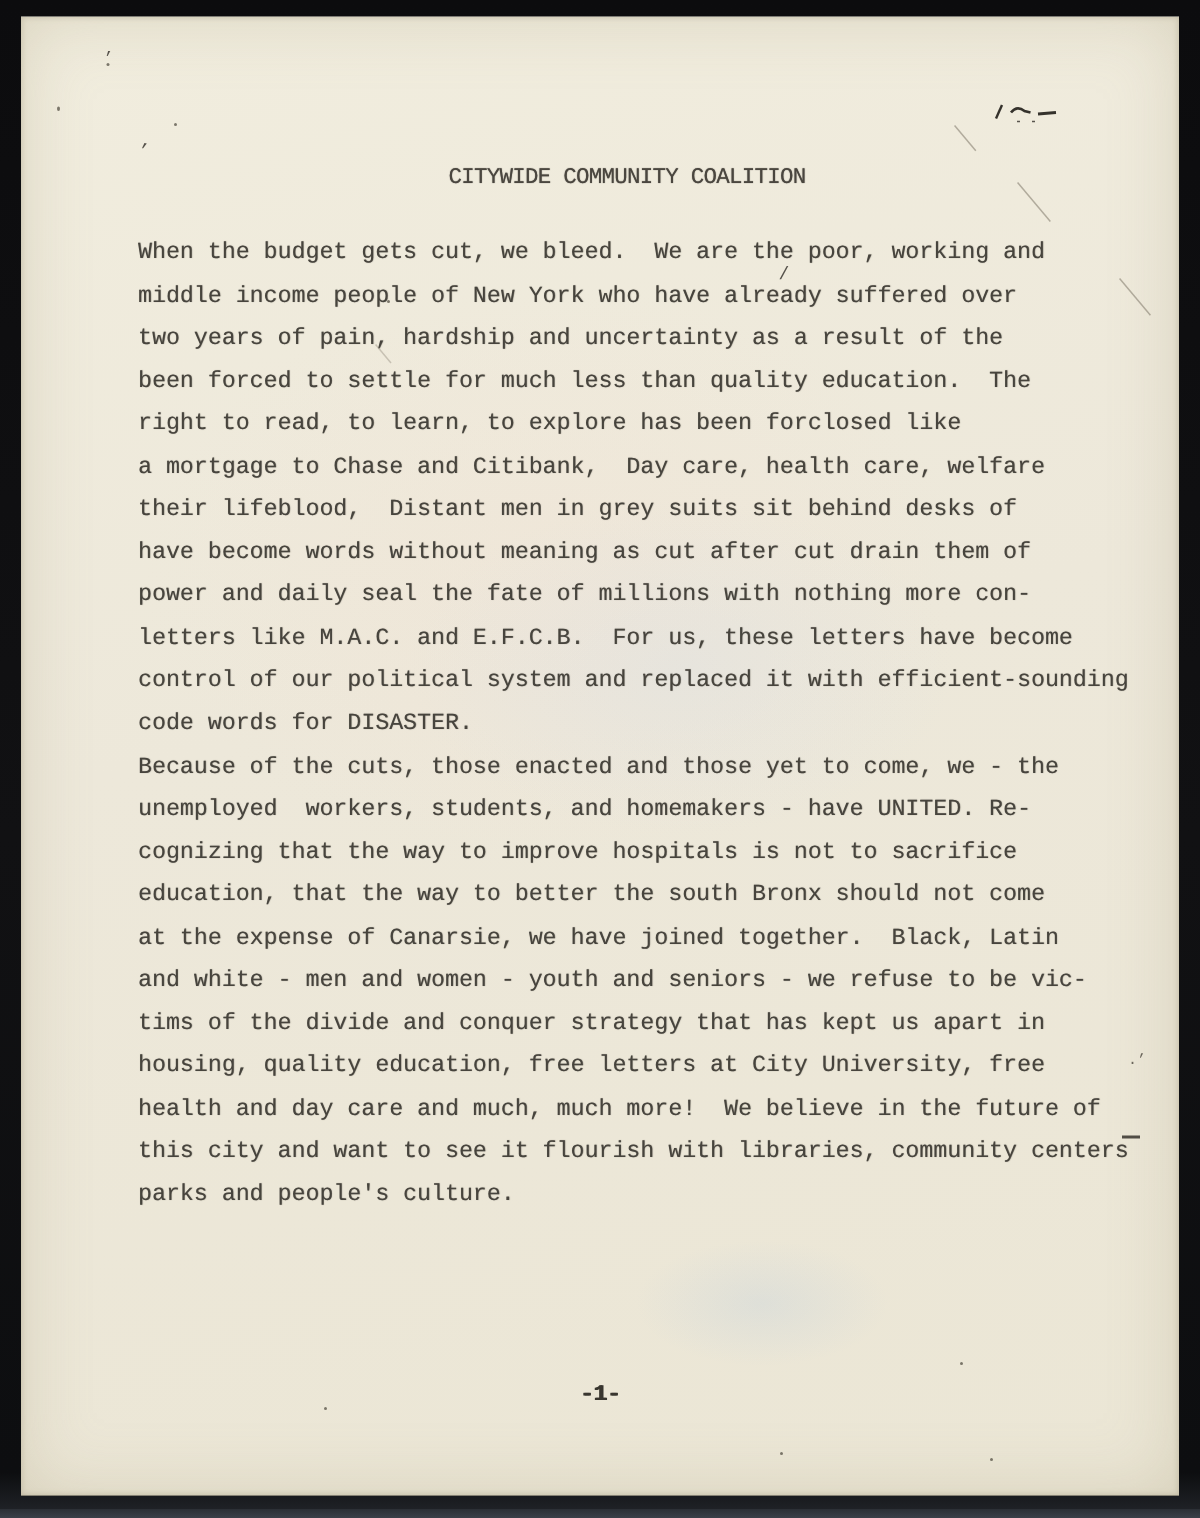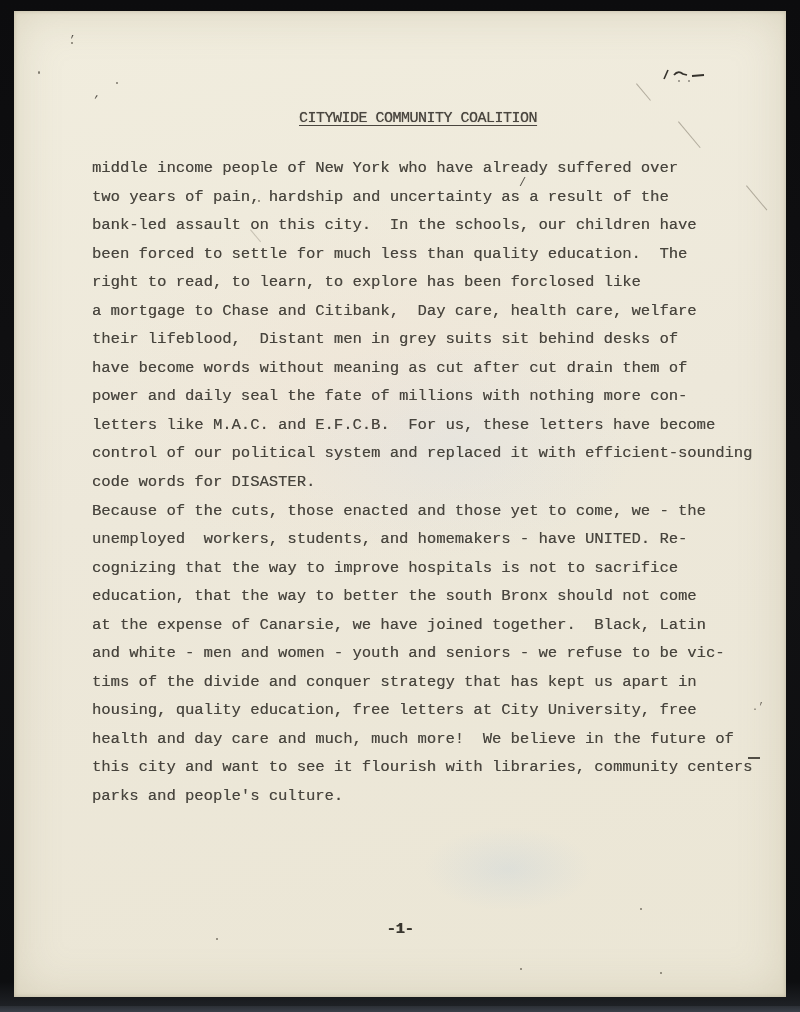--- a/index.html
+++ b/index.html
@@ -17,21 +17,20 @@
       radial-gradient(ellipse 260px 160px at 57% 44%, rgba(205,219,236,0.22), transparent 70%),
       radial-gradient(ellipse 420px 300px at 46% 38%, rgba(243,225,211,0.30), transparent 65%),
       radial-gradient(ellipse 120px 60px at 64% 87%, rgba(160,190,225,0.18), transparent 70%),
       linear-gradient(168deg,#f1edde 0%, #ede8da 45%, #ebe6d5 100%);
     box-shadow: inset 0 0 46px rgba(167,155,122,0.30), inset 0 0 4px rgba(120,110,80,0.35);
   }
   .title{
     position:absolute;left:299px;top:110px;
     font-size:15px;letter-spacing:-0.5px;
     color:#4a463f;
-    text-decoration:underline;
     text-underline-offset:3px;
     text-shadow:0 0 0.7px rgba(74,70,63,0.85);
     white-space:pre;
   }
   .bodytext{
     position:absolute;left:92px;top:154px;width:690px;
     font-size:15.5px;line-height:28.56px;
     color:#47443d;
     text-shadow:0.3px 0.3px 0.6px rgba(64,60,52,0.55);
   }
@@ -58,23 +57,23 @@
 </style>
 </head>
 <body>
 
 <div class="scan">
   <div class="paper"></div>
 
   <div class="title">CITYWIDE COMMUNITY COALITION</div>
 
   <div class="bodytext">
+    <div class="line">When the budget gets cut, we bleed.  We are the poor, working and</div>
     <div class="line">middle income people of New York who have already suffered over</div>
     <div class="line">two years of pain, hardship and uncertainty as a result of the</div>
-    <div class="line">bank-led assault on this city.  In the schools, our children have</div>
     <div class="line">been forced to settle for much less than quality education.  The</div>
     <div class="line">right to read, to learn, to explore has been forclosed like</div>
     <div class="line">a mortgage to Chase and Citibank,  Day care, health care, welfare</div>
     <div class="line">their lifeblood,  Distant men in grey suits sit behind desks of</div>
     <div class="line">have become words without meaning as cut after cut drain them of</div>
     <div class="line">power and daily seal the fate of millions with nothing more con-</div>
     <div class="line">letters like M.A.C. and E.F.C.B.  For us, these letters have become</div>
     <div class="line">control of our political system and replaced it with efficient-sounding</div>
     <div class="line">code words for DISASTER.</div>
     <div class="line">Because of the cuts, those enacted and those yet to come, we - the</div>

